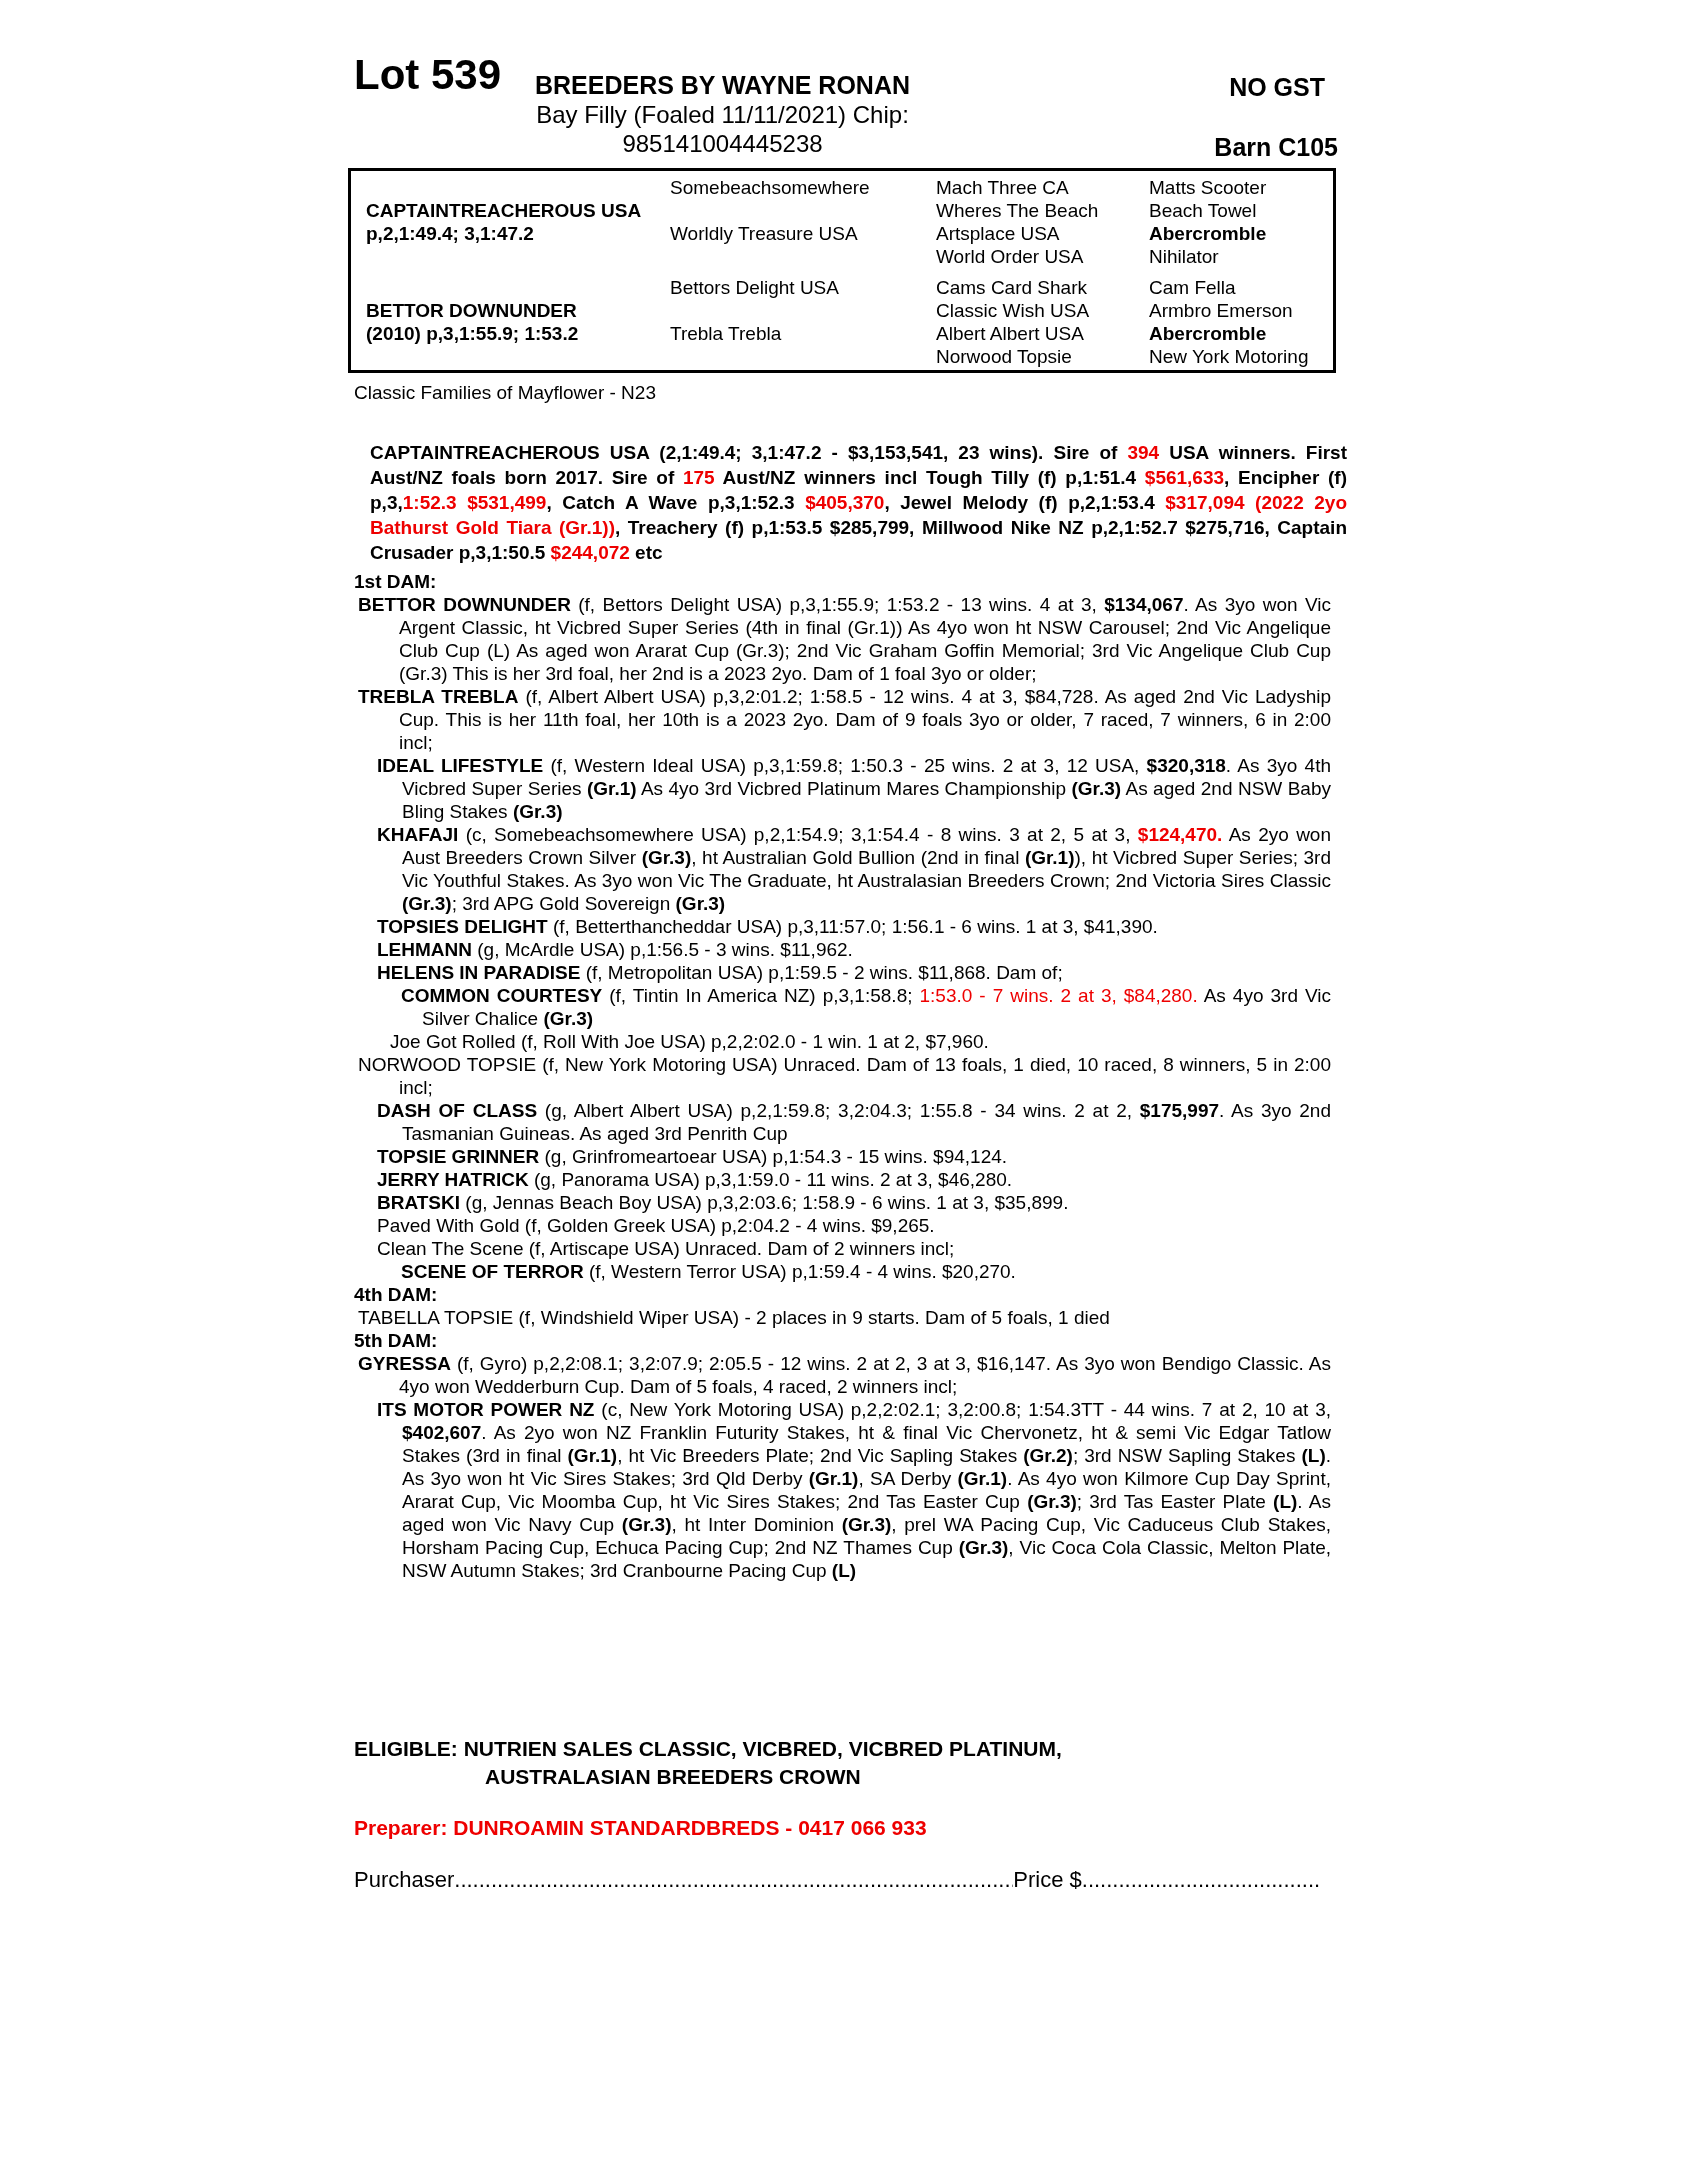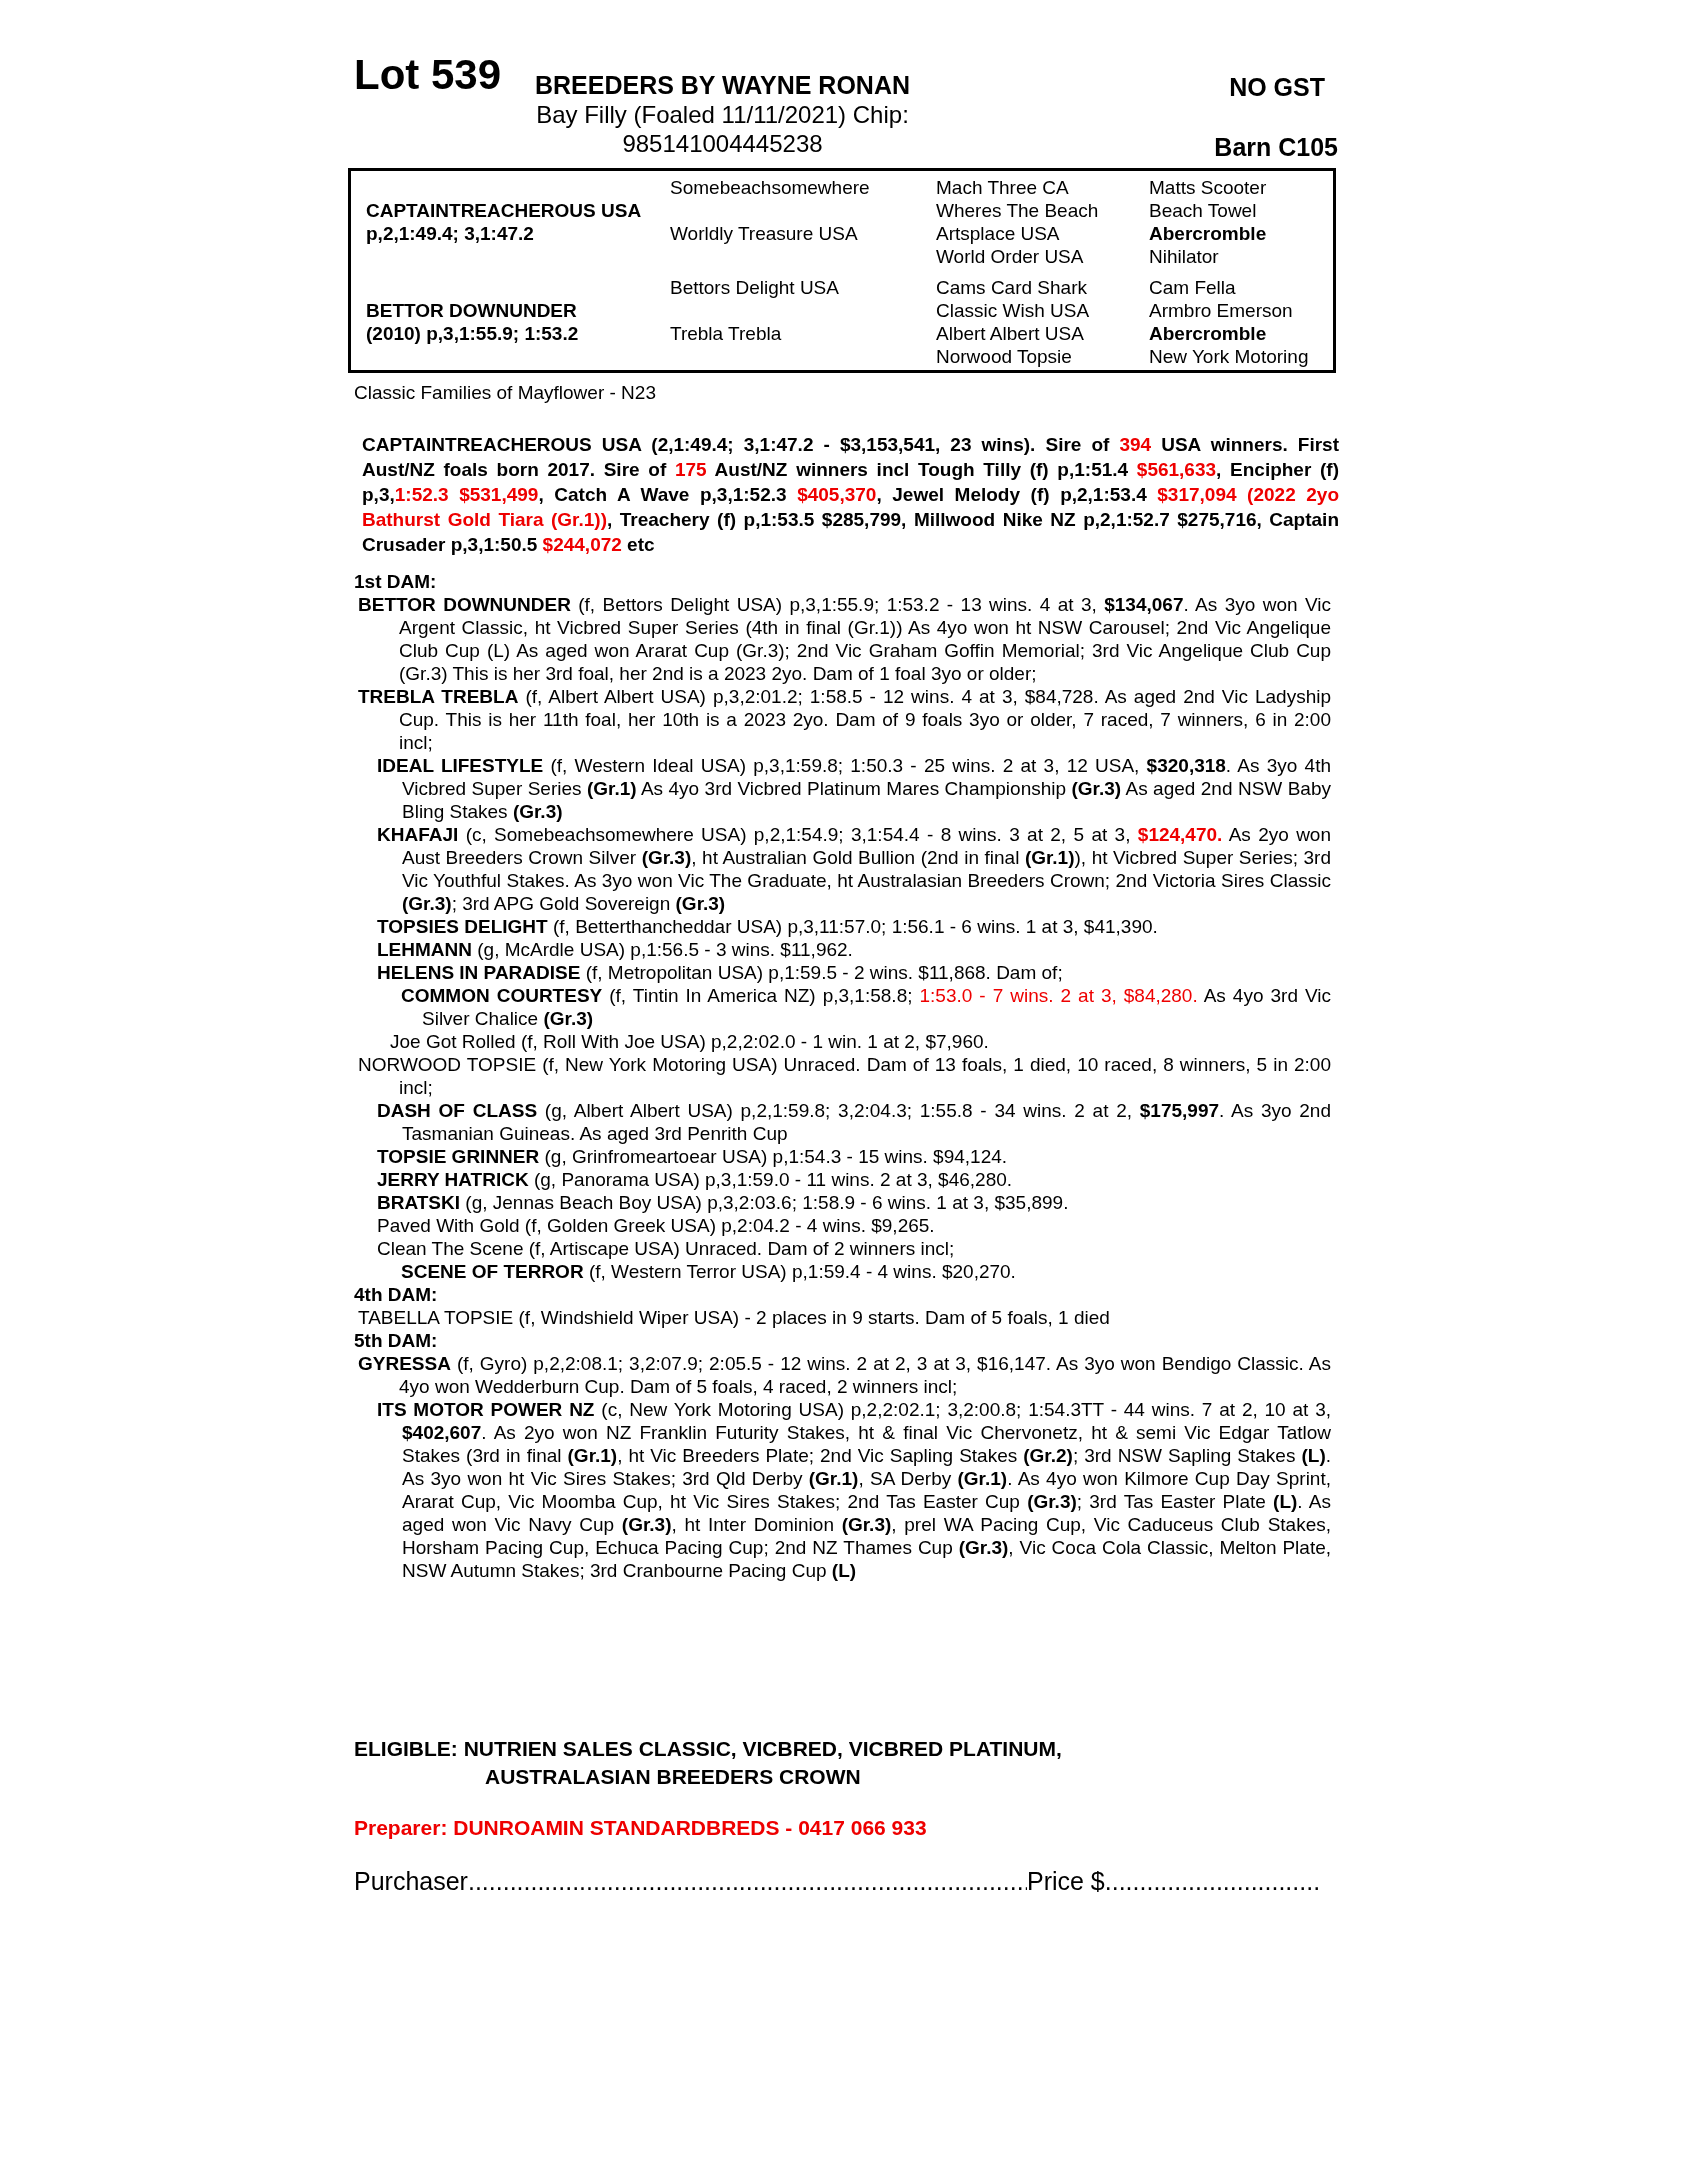--- a/index.html
+++ b/index.html
@@ -17,33 +17,33 @@
   
   .ped-table{position:absolute;left:348px;top:168px;width:988px;height:205px;
              border:3px solid #000;box-sizing:border-box;padding-top:5px;font-size:19px;}
   .ped-row{display:grid;grid-template-columns:319px 266px 213px 1fr;height:23px;align-items:center;}
   .ped-row.gap{margin-top:8px;}
   .ped-cell{white-space:nowrap;overflow:visible;line-height:23px;}
   .ped-cell.c1{padding-left:15px;font-weight:bold;}
   
   .family-line{position:absolute;left:354px;top:382px;font-size:19px;}
   .sire-para{position:absolute;left:354px;top:424px;width:977px;font-size:19px;line-height:25px;
-             font-weight:bold;text-align:justify;margin:8px;}
+             font-weight:bold;text-align:justify;margin:16px;}
   .body-sections{position:absolute;left:354px;top:570px;width:977px;font-size:19px;line-height:23px;}
   .body-sections p{margin:0;text-align:justify;}
   .dam-heading{font-weight:bold;}
   .i1{padding-left:45px;text-indent:-41px;}
   .i2{padding-left:48px;text-indent:-25px;}
   .i2b{padding-left:59px;text-indent:-23px;}
   .i3{padding-left:68px;text-indent:-21px;}
   
   .eligible{position:absolute;left:354px;top:1735px;width:911px;font-size:21px;font-weight:bold;line-height:28px;}
   .eligible .line2{display:block;padding-left:131px;}
   .preparer{position:absolute;left:354px;top:1816px;font-size:21px;font-weight:bold;color:#ee0000;}
-  .purchaser-line{position:absolute;left:354px;top:1867px;width:967px;display:flex;font-size:25px;white-space:nowrap;}
+  .purchaser-line{position:absolute;left:354px;top:1867px;width:967px;display:flex;font-size:22px;white-space:nowrap;}
   .leader{overflow:hidden;}
   .leader1{width:559px;}
   .leader2{flex:1;}
 </style>
 </head>
 <body>
 
 <div class="sheet">
 
   <div class="lot">Lot 539</div>

